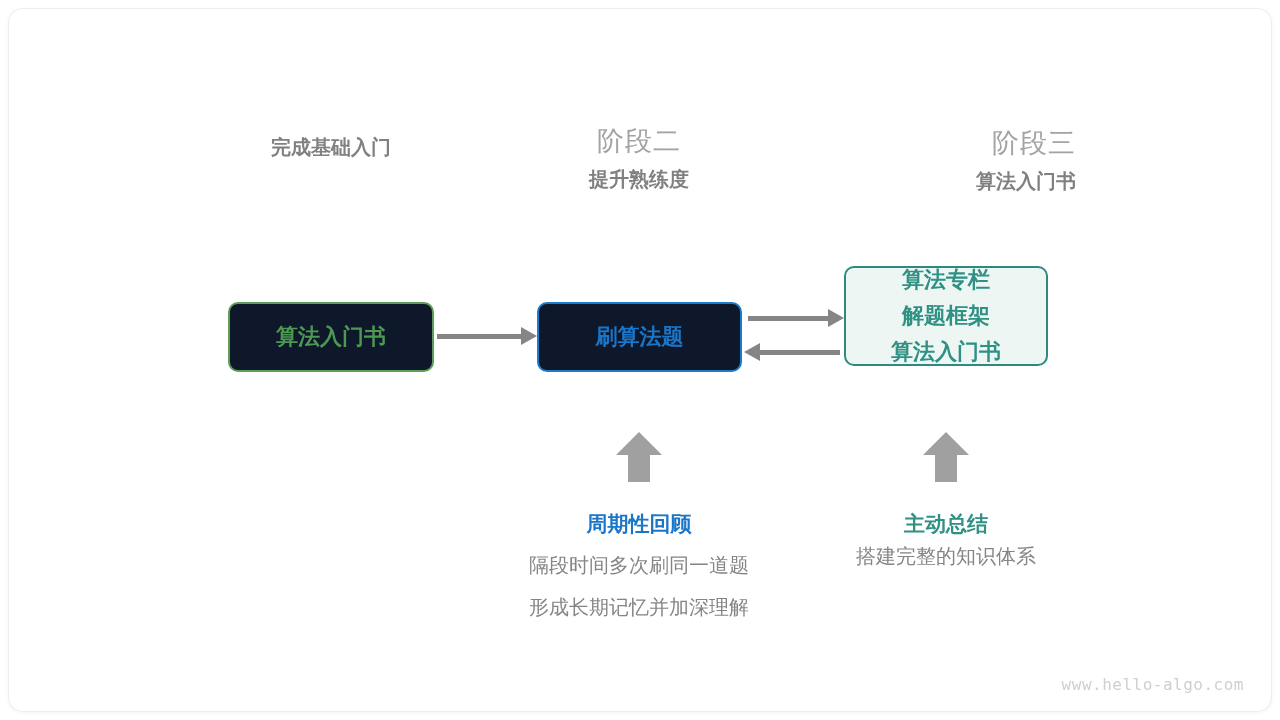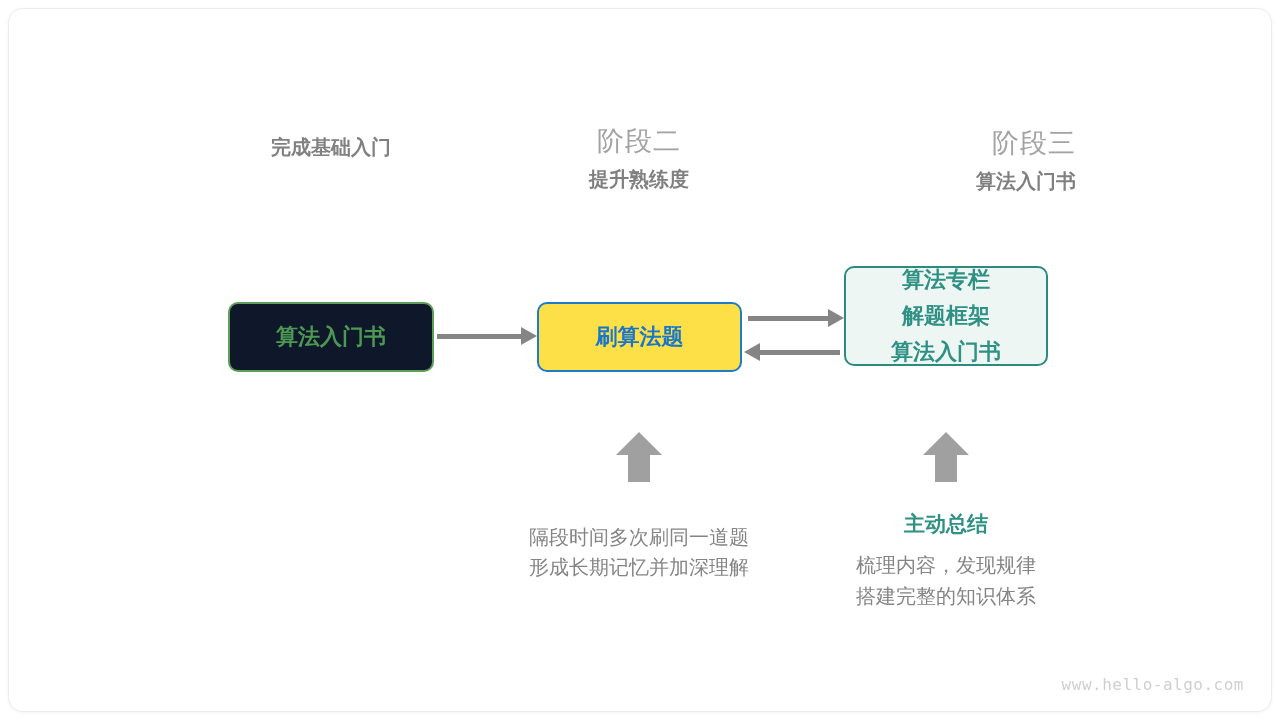--- a/index.html
+++ b/index.html
@@ -70,21 +70,21 @@
 
   #node-book {
     left: 228px; top: 302px; width: 206px; height: 70px;
     background: #0f172a;
     border-color: #5e9e58;
     color: #4c9a52;
     font-size: 22px;
   }
   #node-practice {
     left: 537px; top: 302px; width: 205px; height: 70px;
-    background: #fde047;
+    background: #0f172a;
     border-color: #1b7cc9;
     color: #1a76c9;
     font-size: 22px;
   }
   #node-resources {
     left: 844px; top: 266px; width: 204px; height: 100px;
     background: #eef6f4;
     border-color: #2e8a80;
     color: #2f9184;
     font-size: 22px;
@@ -216,24 +216,24 @@
     </svg>
   </div>
 
   <div class="up-arrow" id="up-arrow-summary">
     <svg width="46" height="50" viewBox="0 0 46 50" xmlns="http://www.w3.org/2000/svg" aria-hidden="true">
       <polygon points="23,0 46,23 34,23 34,50 12,50 12,23 0,23" fill="#a0a0a0"></polygon>
     </svg>
   </div>
 
   <div class="annot" id="annot-review">
+    <div class="annot-title blue">周期性回顾</div>
     <div class="annot-desc">隔段时间多次刷同一道题</div>
-    <div class="annot-desc" style="margin-top:4px;">形成长期记忆并加深理解</div>
+    <div class="annot-desc" style="margin-top:16px;">形成长期记忆并加深理解</div>
   </div>
 
   <div class="annot" id="annot-summary">
     <div class="annot-title teal">主动总结</div>
-    <div class="annot-desc">梳理内容，发现规律</div>
     <div class="annot-desc" style="margin-top:7px;font-family:Liberation Mono, monospace;">搭建完整的知识体系</div>
   </div>
 
   <div id="watermark">www.hello-algo.com</div>
 </div>
 
 </body></html>

